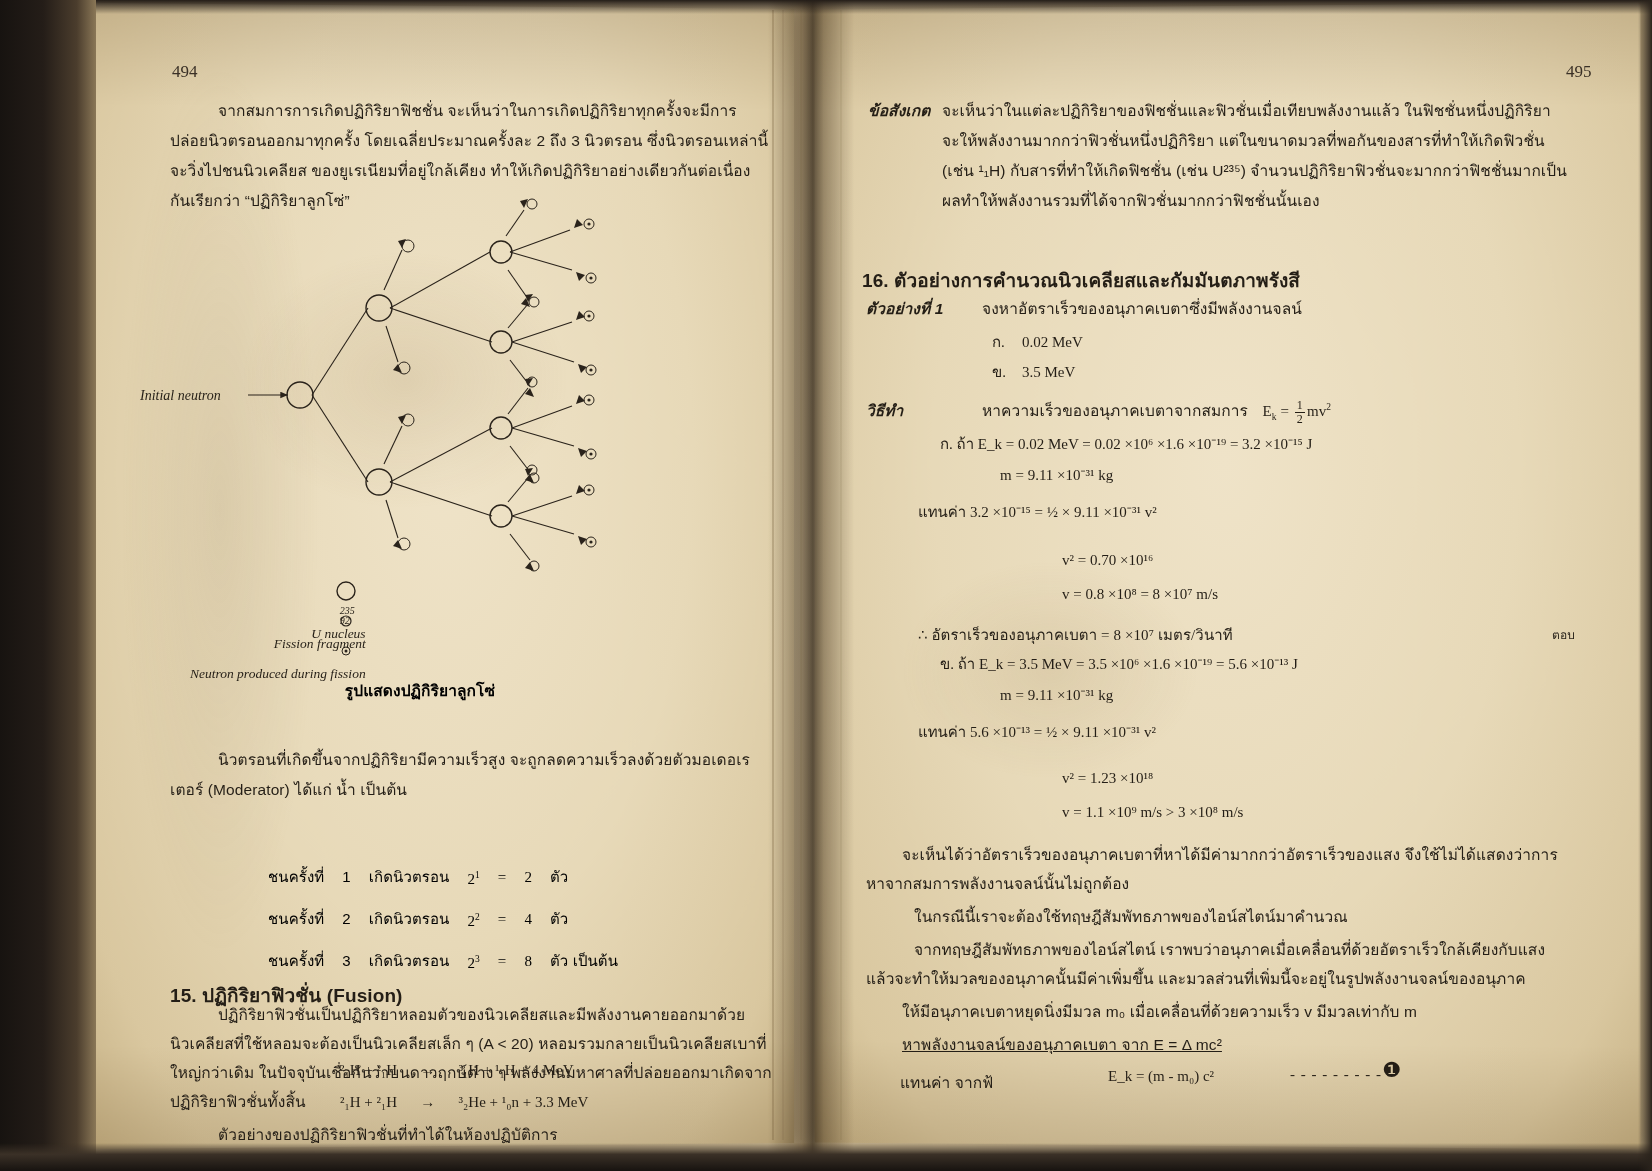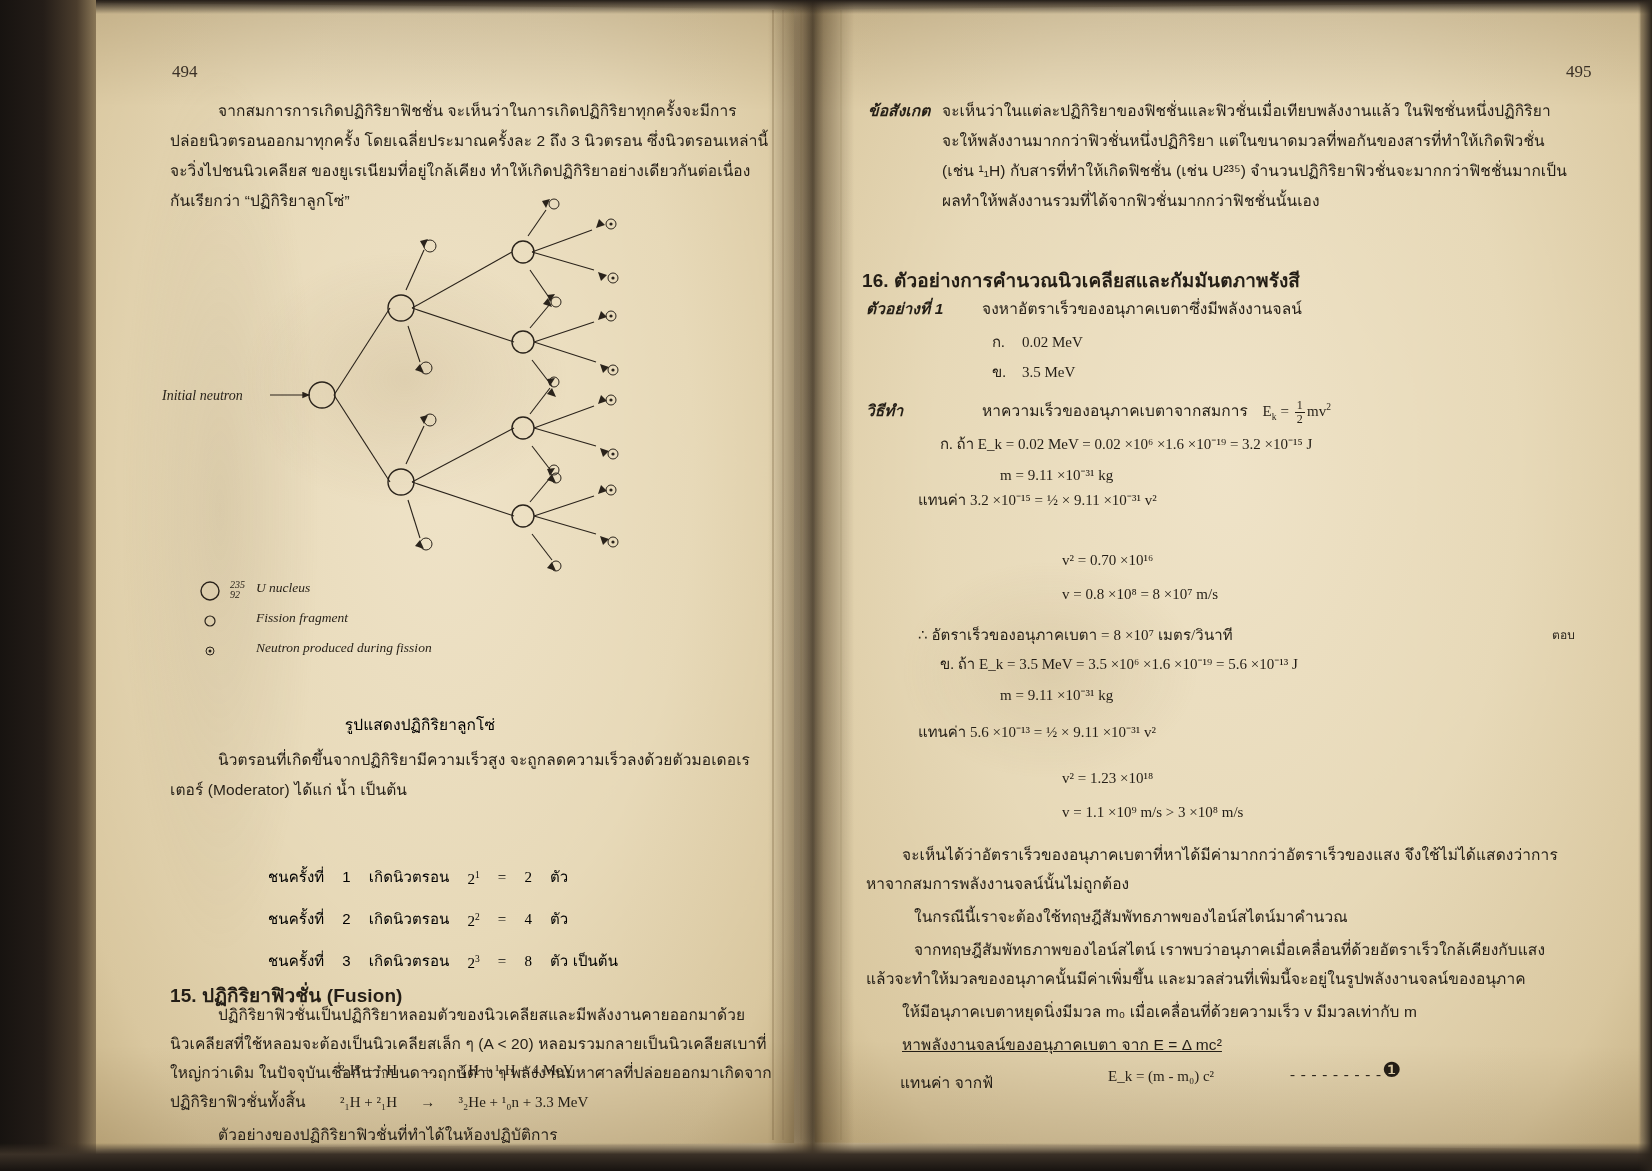--- a/index.html
+++ b/index.html
@@ -54,25 +54,25 @@
   .thai{font-family:"Liberation Sans","DejaVu Sans",sans-serif;font-size:15.5px;line-height:30px;letter-spacing:0.1px;}
   p{margin:0 0 2px 0;}
   .indent{text-indent:48px;}
   .head{font-size:19px;font-weight:bold;margin:16px 0 8px 0;}
   .label-it{font-style:italic;font-weight:bold;}
   .mono{font-family:"Liberation Serif",serif;margin-left:24px;}
   sup{font-size:9.5px;vertical-align:super;}
   sub{font-size:9.5px;vertical-align:sub;}
 
   
-  .diagram{position:absolute;left:162px;top:190px;width:520px;height:390px;}
+  .diagram{position:absolute;left:140px;top:190px;width:520px;height:390px;}
   .legend{position:absolute;left:190px;top:580px;font-family:"Liberation Serif",serif;font-style:italic;font-size:13.5px;color:#241e16;}
-  .legend div{display:flex;align-items:flex-start;height:30px;}
+  .legend div{display:flex;align-items:flex-end;height:30px;flex-direction:column;}
   .legend .sym{width:40px;display:inline-block;text-align:center;}
-  .capt{position:absolute;left:190px;top:710px;width:460px;text-align:center;font-weight:normal;font-size:15.5px;}
+  .capt{position:absolute;left:190px;top:676px;width:460px;text-align:center;font-weight:bold;font-size:15.5px;}
 
   
   .math{font-family:"Liberation Serif",serif;font-size:15px;color:#241e16;}
   .frac{display:inline-block;vertical-align:middle;text-align:center;font-size:12px;line-height:1.05;margin:0 2px;}
   .frac .n{display:block;border-bottom:1px solid #241e16;padding:0 2px;}
   .frac .d{display:block;padding:0 2px;}
 
   .steps{font-family:"Liberation Sans",sans-serif;font-size:15px;}
   .steps td{padding:3px 8px;}
 </style>
@@ -324,21 +324,21 @@
     <span style="display:inline-block;width:30px;">ข.</span><span>3.5   MeV</span>
   </div>
 
   <div class="col thai" style="left:866px;top:392px;width:700px;">
     <span class="label-it" style="display:inline-block;width:116px;">วิธีทำ</span><span>หาความเร็วของอนุภาคเบตาจากสมการ</span>
     <span class="math" style="margin-left:10px;">E<sub>k</sub> = <span class="frac"><span class="n">1</span><span class="d">2</span></span>mv<sup>2</sup></span>
   </div>
 
   <div class="col math" style="left:940px;top:432px;">ก.   ถ้า E_k  =  0.02 MeV  =  0.02 ×10⁶ ×1.6 ×10⁻¹⁹  =  3.2 ×10⁻¹⁵   J</div>
   <div class="col math" style="left:1000px;top:464px;">m   =  9.11 ×10⁻³¹    kg</div>
-  <div class="col math" style="left:918px;top:488px;">แทนค่า        3.2 ×10⁻¹⁵     =     ½ × 9.11 ×10⁻³¹ v²</div>
+  <div class="col math" style="left:918px;top:500px;">แทนค่า        3.2 ×10⁻¹⁵     =     ½ × 9.11 ×10⁻³¹ v²</div>
   <div class="col math" style="left:1062px;top:552px;">v²     =     0.70 ×10¹⁶</div>
   <div class="col math" style="left:1062px;top:586px;">v     =     0.8 ×10⁸   =   8 ×10⁷   m/s</div>
   <div class="col thai math" style="left:918px;top:620px;">∴    อัตราเร็วของอนุภาคเบตา   =   8 ×10⁷   เมตร/วินาที</div>
   <div class="col thai" style="left:1552px;top:620px;font-size:12px;">ตอบ</div>
 
   <div class="col math" style="left:940px;top:652px;">ข.   ถ้า E_k  =  3.5 MeV   =  3.5 ×10⁶ ×1.6 ×10⁻¹⁹   =  5.6 ×10⁻¹³   J</div>
   <div class="col math" style="left:1000px;top:684px;">m   =  9.11 ×10⁻³¹    kg</div>
   <div class="col math" style="left:918px;top:720px;">แทนค่า        5.6 ×10⁻¹³     =     ½ × 9.11 ×10⁻³¹ v²</div>
   <div class="col math" style="left:1062px;top:770px;">v²     =     1.23 ×10¹⁸</div>
   <div class="col math" style="left:1062px;top:804px;">v     =     1.1 ×10⁹   m/s &gt; 3 ×10⁸   m/s</div>

